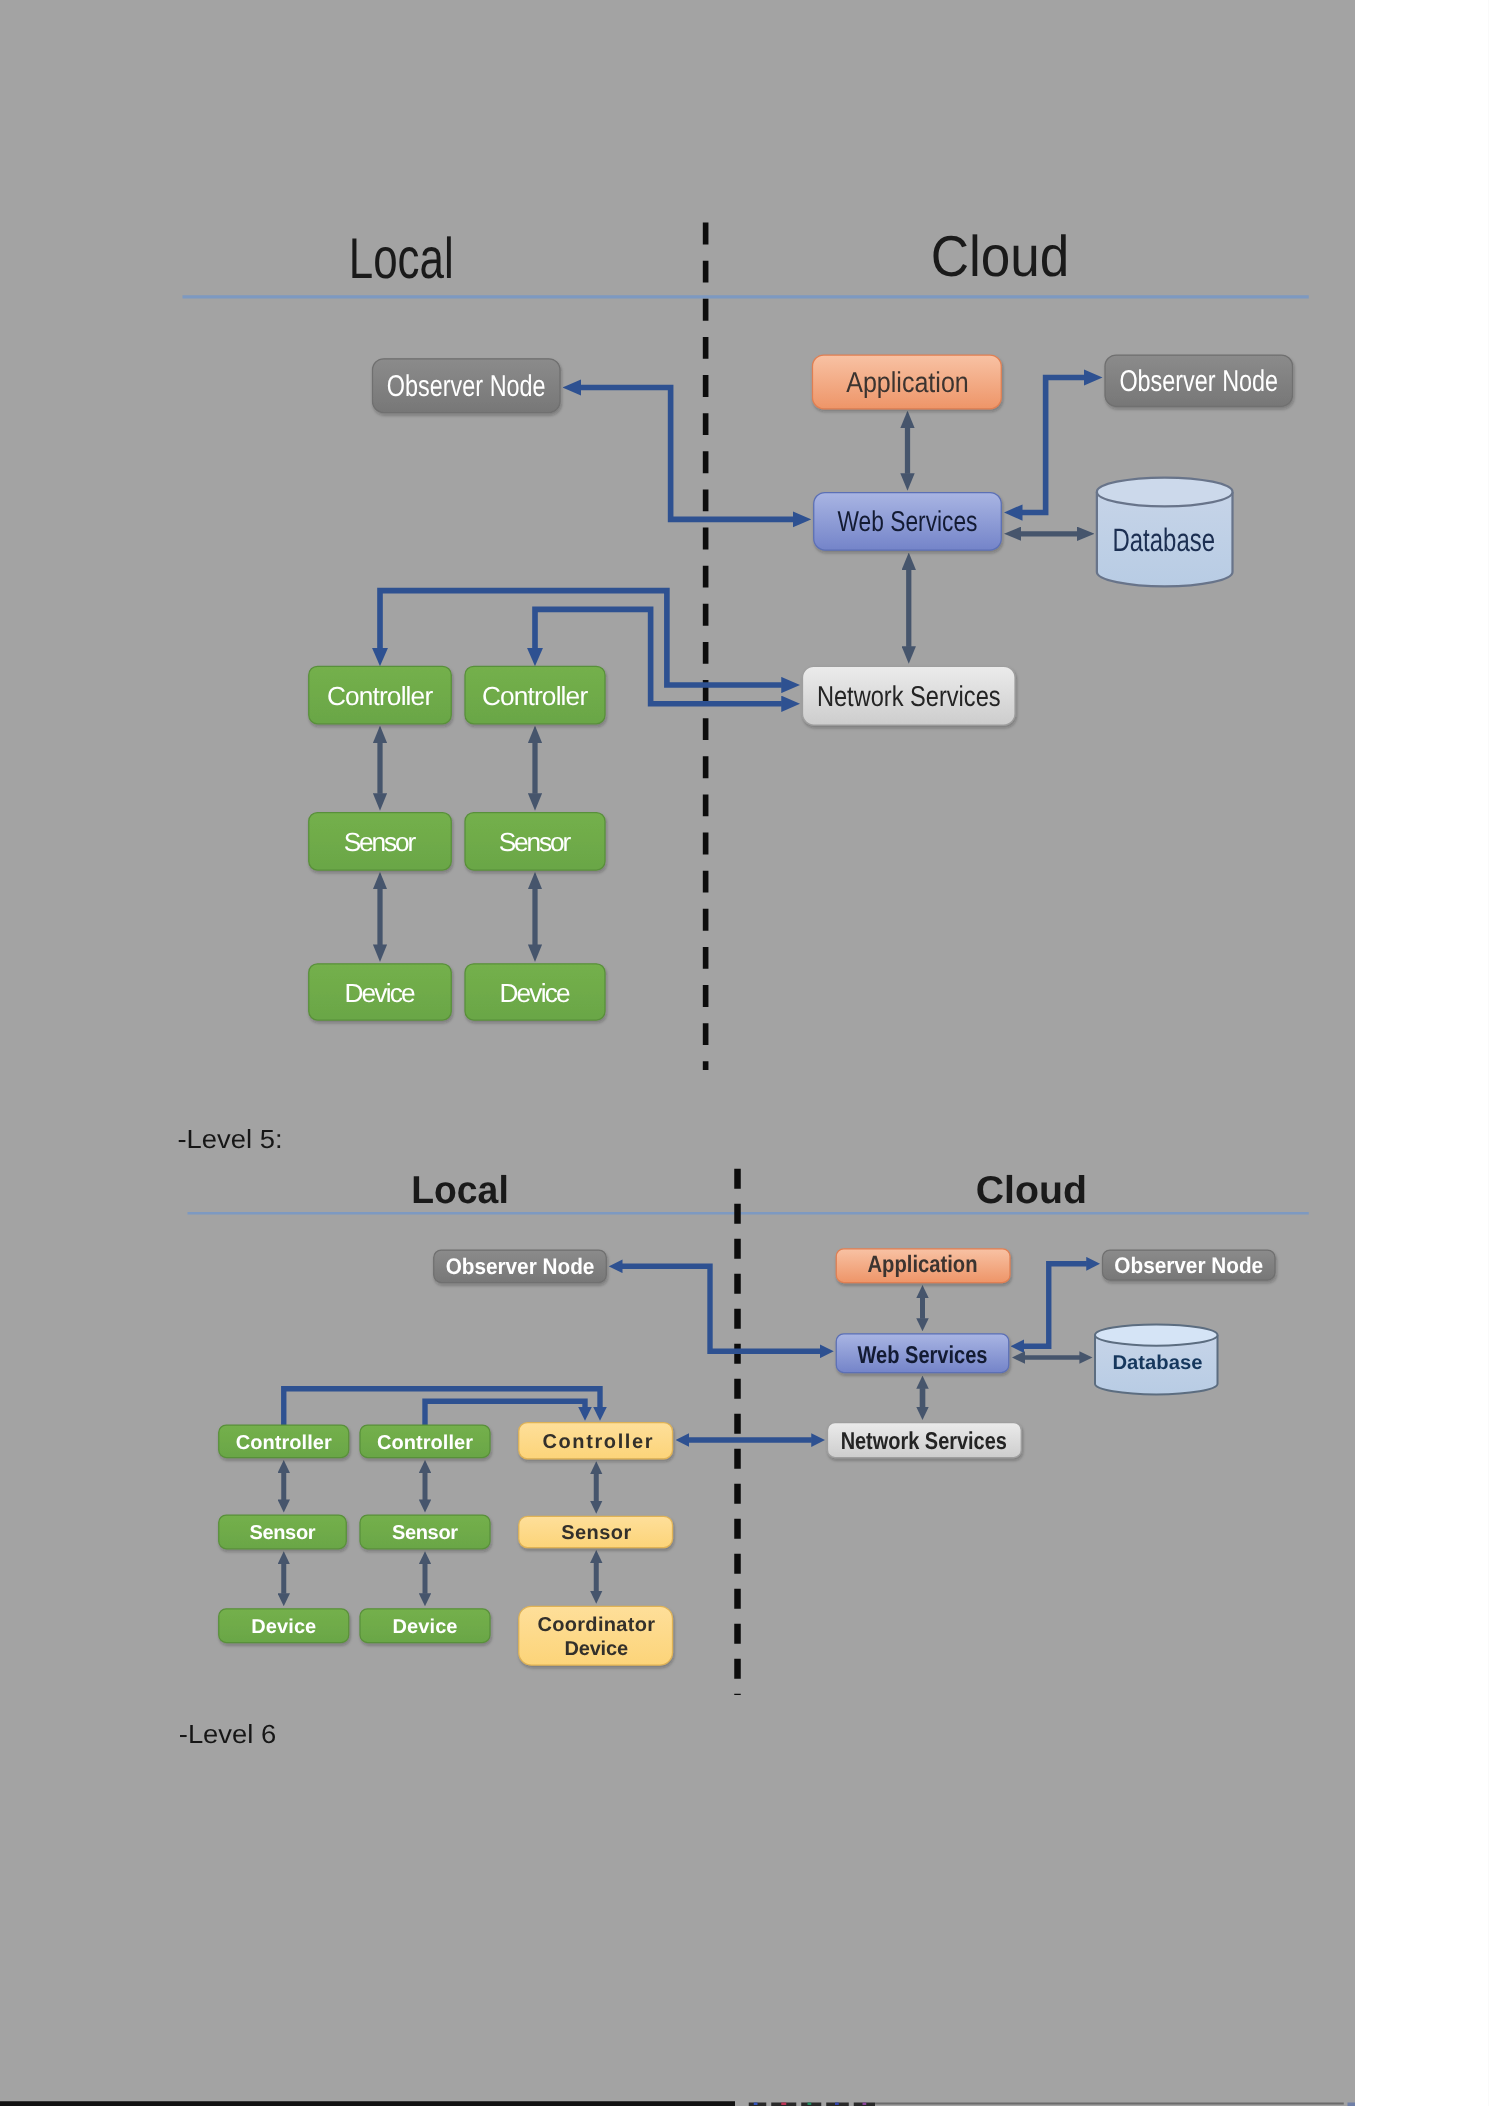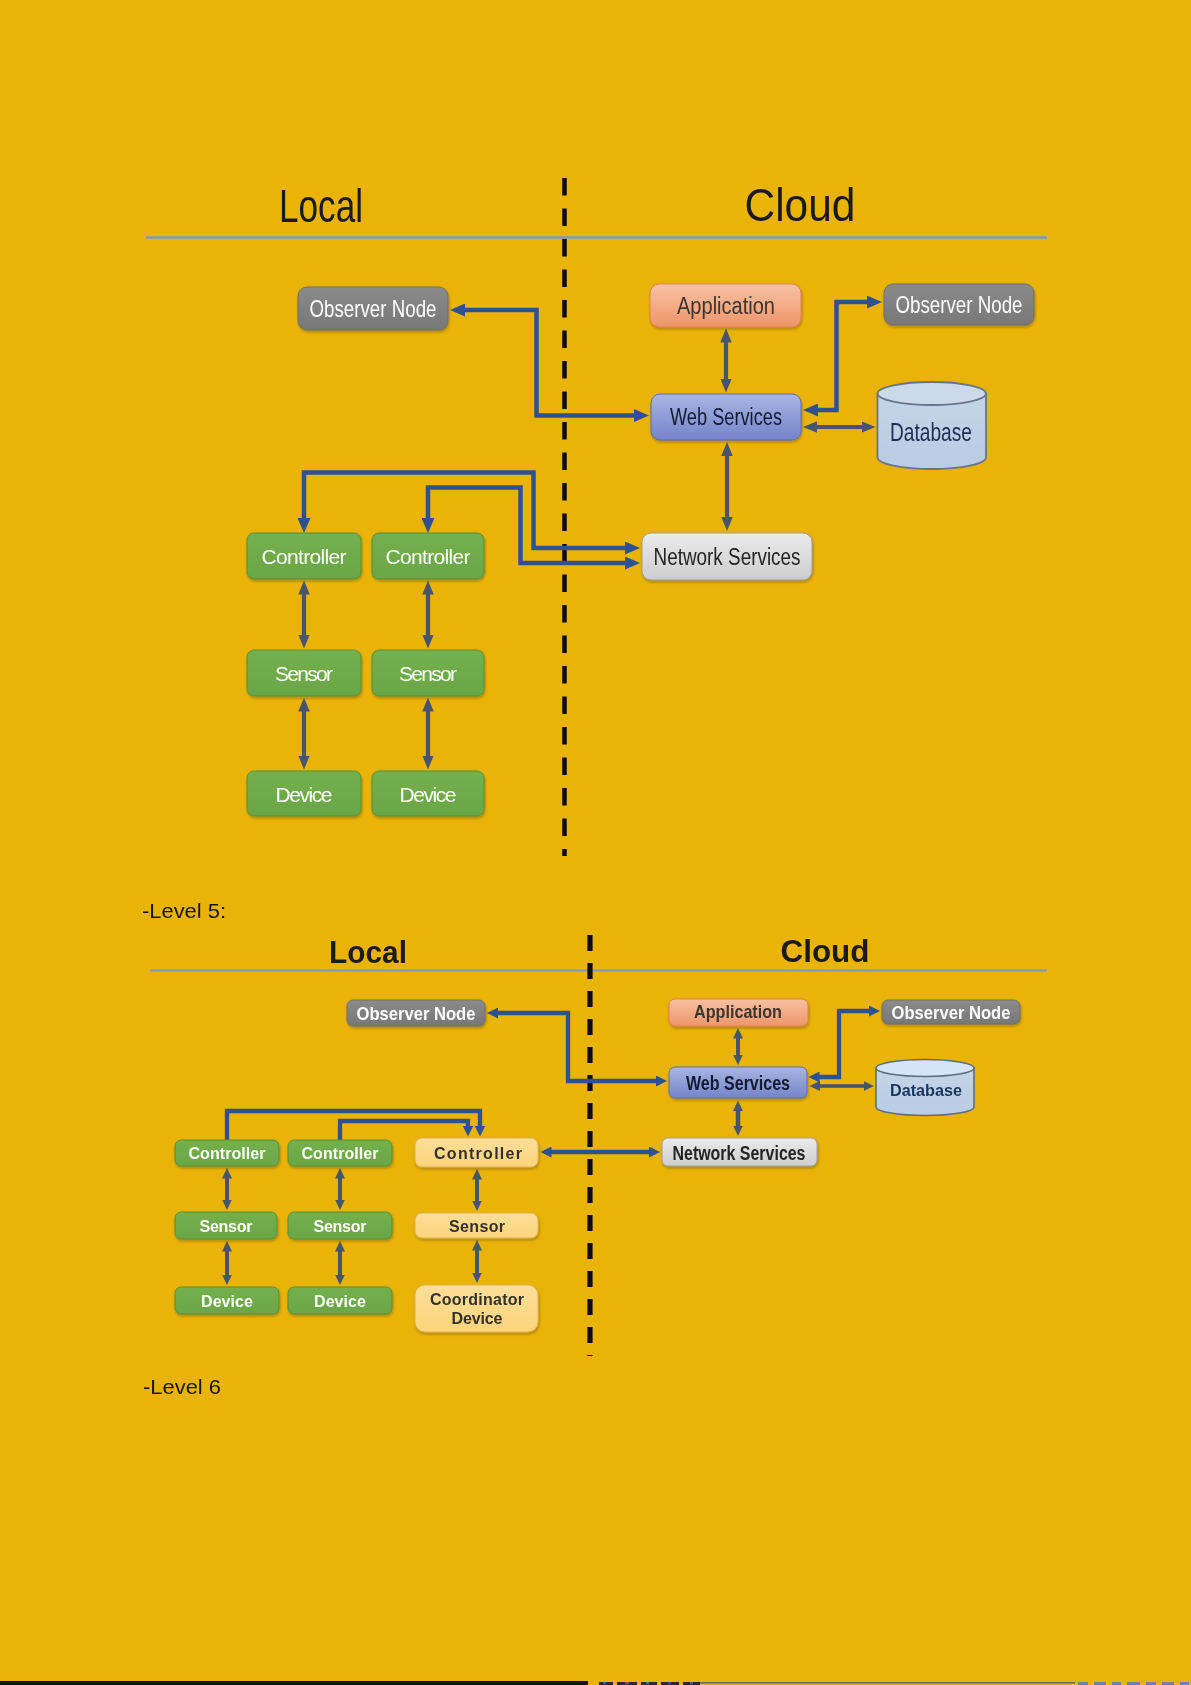--- a/index.html
+++ b/index.html
@@ -1,16 +1,16 @@
 <!DOCTYPE html>
 <html><head>
 <meta charset="utf-8">
 <style>
   html,body{margin:0;padding:0;background:#ffffff;}
-  .page{position:relative;width:1191px;height:1685px;background:#eab308;overflow:hidden;
+  .page{position:relative;width:1084px;height:1685px;background:#a3a3a3;overflow:hidden;
         font-family:"Liberation Sans", sans-serif;}
   svg{position:absolute;left:0;top:0;}
 </style>
 </head>
 <body>
 <div class="page">
 <svg width="1191" height="1685" viewBox="0 0 1191 1685" xmlns="http://www.w3.org/2000/svg">
 <defs>
   <linearGradient id="gOrange" x1="0" y1="0" x2="0" y2="1">
     <stop offset="0" stop-color="#f8c2a4"></stop>

